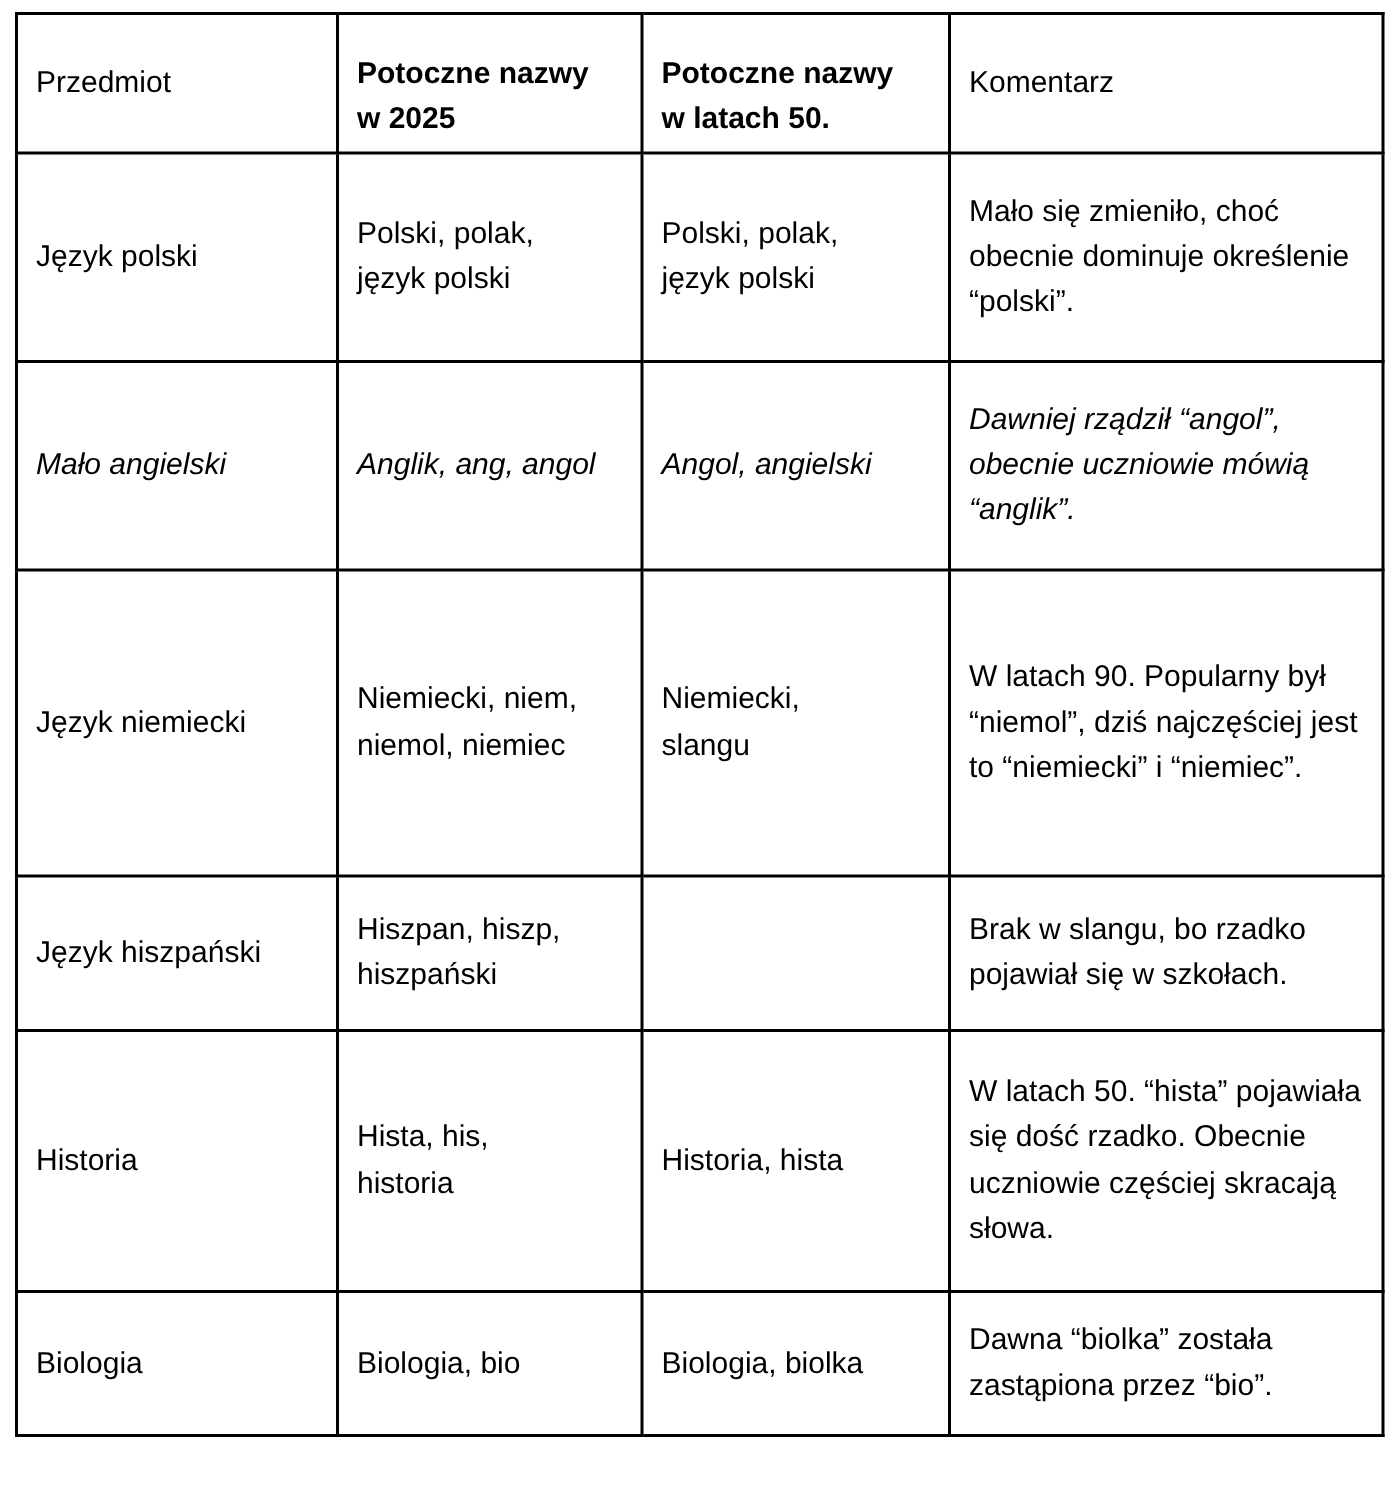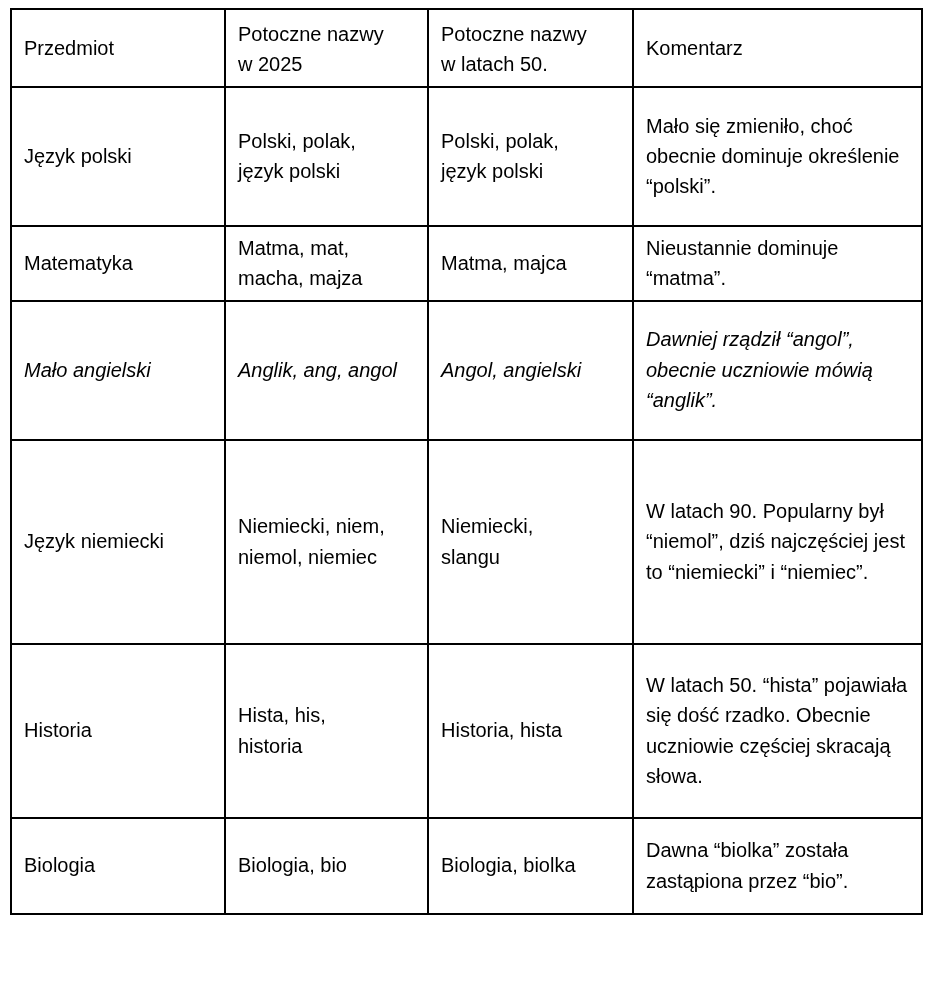--- a/index.html
+++ b/index.html
@@ -51,21 +51,21 @@
   
   thead th {
     font-weight: bold;
     font-size: 20px;
     line-height: 1.46;
     vertical-align: middle;
     height: 58px;
     padding-top: 6px;
     padding-bottom: 6px;
   }
-  thead th.two-line { vertical-align: top; padding-top: 9px; }
+  thead th.two-line { vertical-align: top; padding-top: 24px; font-weight: bold; }
 
   
   tr[data-row="0"] td { height: 125px; }
   tr[data-row="1"] td { height: 56px; }
   tr[data-row="2"] td { height: 125px; font-style: italic; }
   tr[data-row="3"] td { height: 190px; }
   tr[data-row="4"] td { height: 89px; }
   tr[data-row="5"] td { height: 160px; }
   tr[data-row="6"] td { height: 82px; }
 
@@ -102,40 +102,40 @@
     </thead>
     <tbody>
       <tr data-row="0">
         <td class="subject">Język polski</td>
         <td class="names">Polski, polak,
 język polski</td>
         <td class="names">Polski, polak,
 język polski</td>
         <td class="comment">Mało się zmieniło, choć obecnie dominuje określenie “polski”.</td>
       </tr>
-      <tr data-row="1">
-        <td class="subject">Matematyka</td>
-        <td class="names">Matma, mat,
-macha, majza</td>
-        <td class="names">Matma, majca</td>
-        <td class="comment">Nieustannie dominuje “matma”.</td>
-      </tr>
       <tr data-row="2">
         <td class="subject">Mało angielski</td>
         <td class="names">Anglik, ang, angol</td>
         <td class="names">Angol, angielski</td>
         <td class="comment">Dawniej rządził “angol”, obecnie uczniowie mówią “anglik”.</td>
       </tr>
       <tr data-row="3">
         <td class="subject">Język niemiecki</td>
         <td class="names">Niemiecki, niem,
 niemol, niemiec</td>
         <td class="names">Niemiecki,
 slangu</td>
         <td class="comment">W latach 90. Popularny był “niemol”, dziś najczęściej jest to “niemiecki” i “niemiec”.</td>
+      </tr>
+      <tr data-row="4">
+        <td class="subject">Język hiszpański</td>
+        <td class="names">Hiszpan, hiszp,
+hiszpański</td>
+        <td class="names"></td>
+        <td class="comment">Brak w slangu, bo rzadko pojawiał się w szkołach.</td>
       </tr>
       <tr data-row="5">
         <td class="subject">Historia</td>
         <td class="names">Hista, his,
 historia</td>
         <td class="names">Historia, hista</td>
         <td class="comment">W latach 50. “hista” pojawiała się dość rzadko. Obecnie uczniowie częściej skracają słowa.</td>
       </tr>
       <tr data-row="6">
         <td class="subject">Biologia</td>

